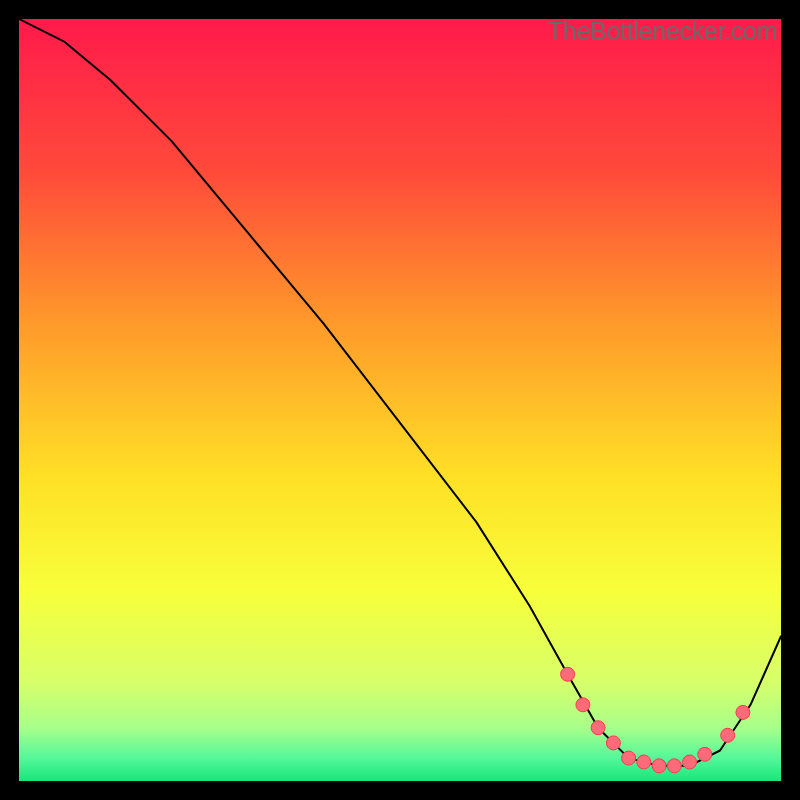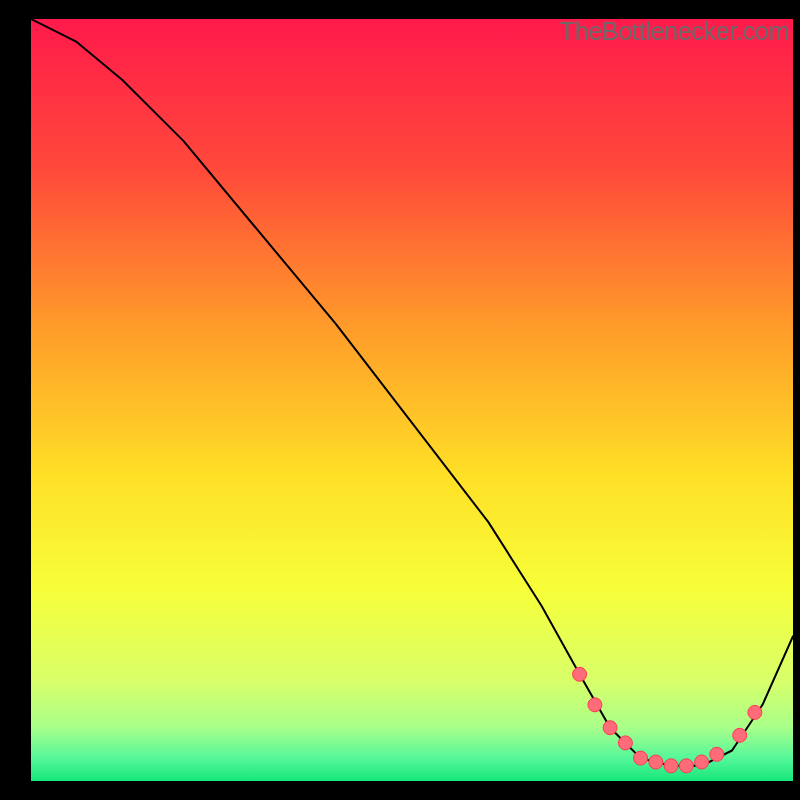--- a/index.html
+++ b/index.html
@@ -11,21 +11,20 @@
     overflow: hidden;
     font-family: Arial, Helvetica, sans-serif;
   }
   .frame {
     position: absolute;
     left: 19px;
     top: 19px;
     width: 762px;
     height: 762px;
     background: #000;
-    margin-left: 12px;
   }
   .watermark {
     position: absolute;
     top: -2px;
     right: 4px;
     color: #6a6a6a;
     font-size: 25px;
     font-weight: 400;
     letter-spacing: -0.3px;
     z-index: 50;

